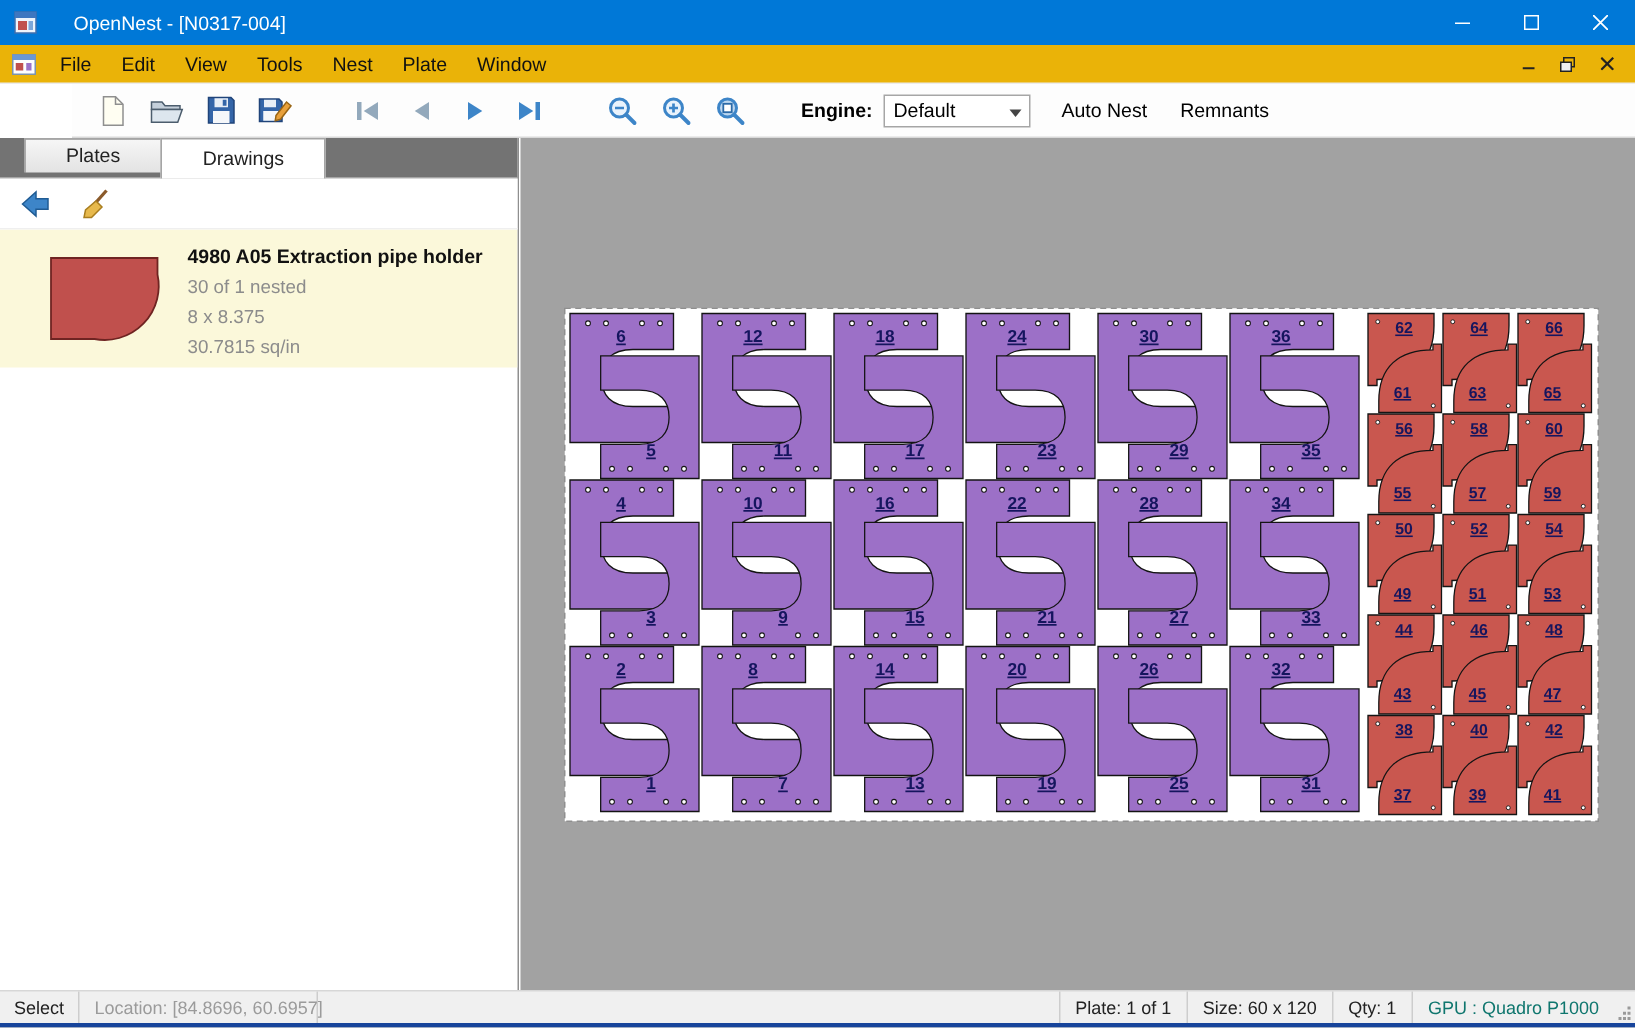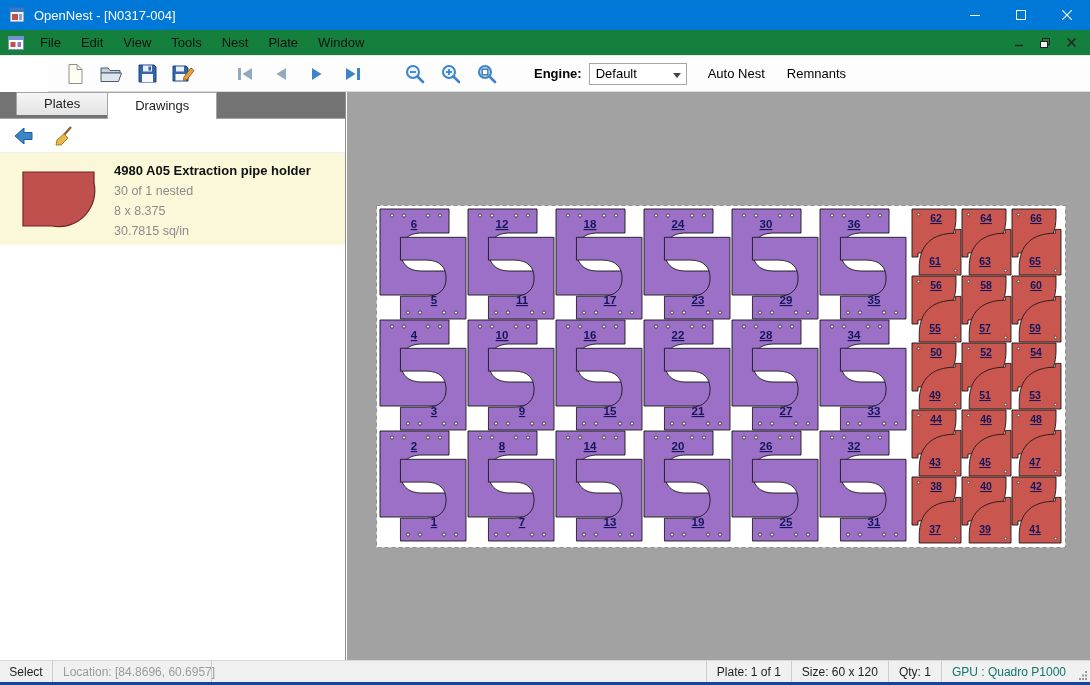--- a/index.html
+++ b/index.html
@@ -2,28 +2,28 @@
 <html><head>
 <meta charset="utf-8">
 <style>
   * { margin:0; padding:0; box-sizing:border-box; }
   html,body { width:1090px; height:685px; overflow:hidden; }
   body { font-family:"Liberation Sans", sans-serif; background:#fff; position:relative; }
   .window { position:absolute; inset:0; }
 
   
   .titlebar { position:absolute; left:0; top:0; right:0; height:30px; background:#0078d7;
-              display:flex; align-items:center; color:#fff; }
+              display:flex; align-items:center; color:#fff;gap:15px; }
   .app-icon { margin-left:9px; width:16px; height:16px; display:flex; }
   .win-title { margin-left:9px; font-size:13px; }
   .caption-buttons { margin-left:auto; display:flex; height:100%; }
   .cap-btn { width:46px; height:100%; display:flex; align-items:center; justify-content:center; }
 
   
-  .menubar { position:absolute; left:0; top:30px; right:0; height:26px; background:#15803d;
+  .menubar { position:absolute; left:0; top:30px; right:0; height:26px; background:#eab308;
              display:flex; align-items:center; font-size:13px; color:#111; border-bottom:1px solid #ececec; }
   .menu-icon { width:16px; height:14px; margin:0 6px 0 8px; display:flex; }
   .menu-item { padding:0 10px; height:26px; line-height:26px; }
   .mdi-controls { margin-left:auto; display:flex; align-items:center; gap:4px; padding-right:8px; }
   .mdi-btn { width:22px; height:18px; display:flex; align-items:center; justify-content:center; }
 
   
   .toolbar { position:absolute; left:0; top:56px; right:0; height:36px; background:#fdfdfd;
              border-bottom:1px solid #d9d9d9; display:flex; align-items:center; padding-left:12px;margin-left:48px; }
   .tb-btn { width:30px; height:30px; display:flex; align-items:center; justify-content:center; margin-right:6px; }
@@ -40,21 +40,21 @@
              border-right:1px solid #8f8f8f; display:flex; flex-direction:column; }
   .tabstrip { height:27px; background:#737373; display:flex; 
               border-bottom:1px solid #a5a5a5; padding-left:16px; }
   .tab { height:23px; line-height:22px; padding:0 27px; font-size:13px; border:1px solid #a5a5a5;
          border-bottom:none; background:linear-gradient(#f6f6f6,#e3e3e3); margin-right:-1px; color:#222; }
   .tab.active { height:27px; line-height:26px; background:#fff; position:relative; z-index:2; margin-bottom:-1px; }
   .panel-toolbar { height:34px; display:flex; align-items:center; padding-left:10px; gap:12px;
                    border-bottom:1px solid #efefef; background:#fff; }
   .pt-btn { width:28px; height:26px; display:flex; align-items:center; justify-content:center; }
   .drawing-list { flex:1; overflow:hidden; }
-  .drawing-item { display:flex; background:#fbf8da; padding:6px 6px 4px 8px; }
+  .drawing-item { display:flex; background:#fbf8da; padding:6px 6px 4px 19px; }
   .thumb { width:102px; display:flex; align-items:center; justify-content:center; }
   .dtext { flex:1; padding-left:4px; padding-top:4px; }
   .dtitle { font-weight:bold; font-size:13px; color:#111; margin-bottom:3px; }
   .dline { font-size:12.5px; color:#8c8c8c; line-height:20px; }
 
   
   .canvas { position:absolute; left:347px; top:92px; right:0; bottom:25px; background:#a2a2a2; }
   .plate { position:absolute; left:29px; top:113px; width:690px; height:343px; }
 
   

